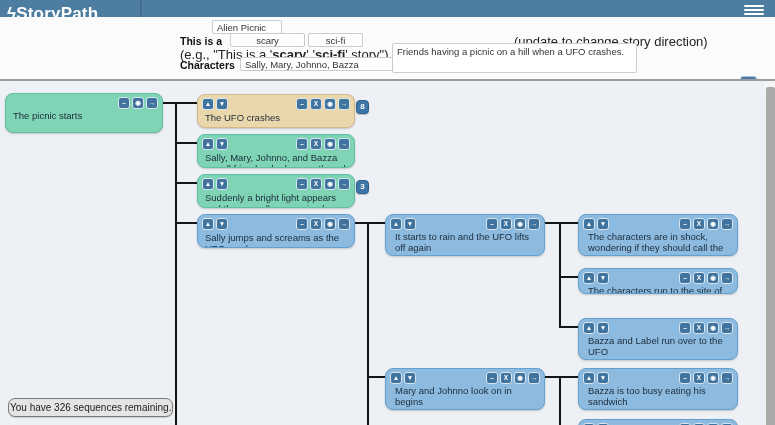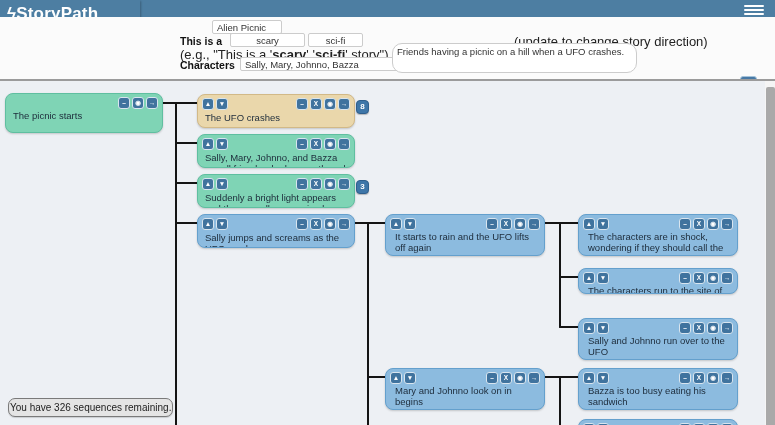--- a/index.html
+++ b/index.html
@@ -17,21 +17,21 @@
   .menu-btn .bar { height:2px; background:#fff; margin-top:2px; border-radius:1px; }
 
   
   .form-strip { position:absolute; top:17px; left:0; width:775px; height:62px; background:#fbfbfb; }
   .flabel { position:absolute; font-size:10.5px; font-weight:bold; color:#111; }
   .ftext  { position:absolute; font-size:10px; color:#111; }
   .fhint  { position:absolute; font-size:13px; color:#222; }
   input.fin { position:absolute; border:1px solid #ccc; border-radius:2px; background:#fff;
               font-size:9.5px; color:#333; padding:1px 4px; height:14px; font-family:"Liberation Sans",sans-serif; }
   input.fin.center { text-align:center; }
-  textarea.farea { position:absolute; border:1px solid #ccc; border-radius:10px; background:#fff;
+  textarea.farea { position:absolute; border:1px solid #ccc; border-radius:2px; background:#fff;
                    font-size:9.5px; color:#333; padding:2px 4px; resize:none; font-family:"Liberation Sans",sans-serif; }
   .scroll-top { position:absolute; left:740px; top:59px; width:17px; height:17px; background:#4779a6;
                 border:1px solid #a5c3da; border-radius:3px; color:#fff; font-size:8px; text-align:center;
                 line-height:15px; cursor:pointer; }
 
   
   .canvas { position:absolute; top:79px; left:0; width:775px; height:346px; background:#edf0f4;
             border-top:2px solid #9b9b9b; overflow:hidden; }
   .edges { position:absolute; top:0; left:0; pointer-events:none; }
 
@@ -248,21 +248,21 @@
           </div>
           <div class="btns">
             <span class="nbtn">–</span>
             <span class="nbtn">X</span>
             <span class="nbtn">◉</span>
             <span class="nbtn">→</span>
           </div>
         </div>
       </div>
     <div class="node blue tall" style="left:578px; top:237px; width:160px; height:42px;">
-      <div class="node-text">Sally and Johnno run over to the UFO</div>
+      <div class="node-text">Bazza and Label run over to the UFO</div>
     <div class="node-toolbar">
           <div class="btns">
             <span class="nbtn">▲</span>
             <span class="nbtn">▼</span>
           </div>
           <div class="btns">
             <span class="nbtn">–</span>
             <span class="nbtn">X</span>
             <span class="nbtn">◉</span>
             <span class="nbtn">→</span>

